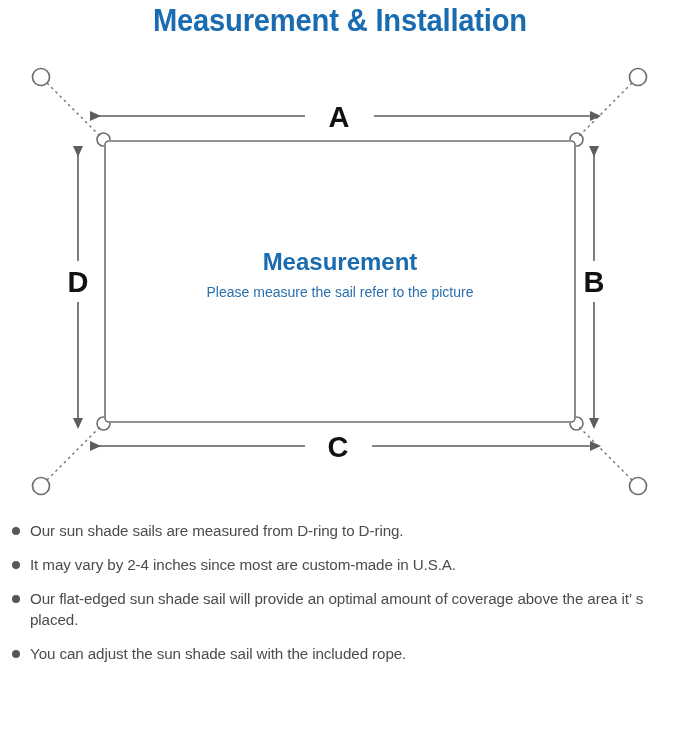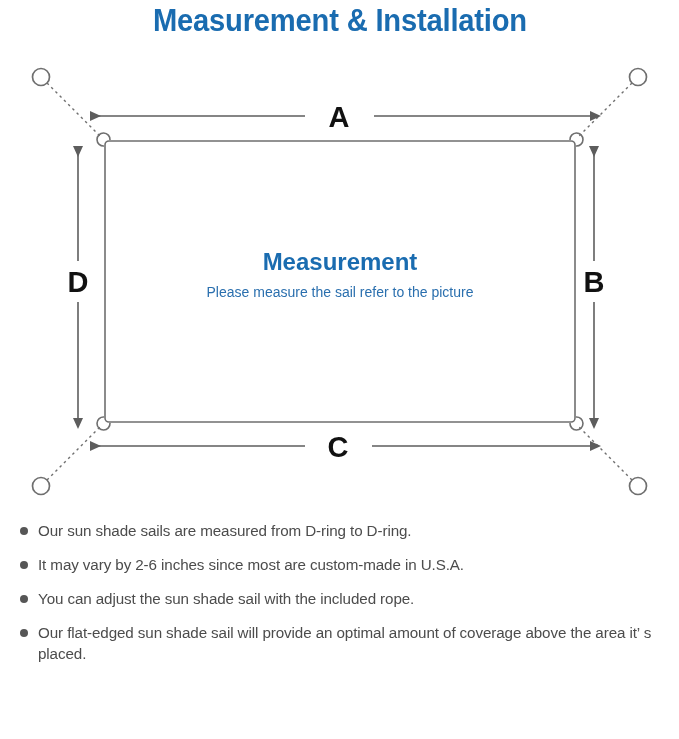--- a/index.html
+++ b/index.html
@@ -78,21 +78,21 @@
   .notes {
     position: absolute;
     left: 0;
     top: 520px;
     width: 679px;
   }
   .note-row {
     position: relative;
     display: flex;
     align-items: flex-start;
-    padding: 0 12px 0 20px;
+    padding: 0 12px 0 12px;
     margin-bottom: 13px;
   }
   .note-bullet {
     flex: 0 0 auto;
     width: 8px;
     height: 8px;
     border-radius: 50%;
     background: #565656;
     margin-top: 7px;
     margin-right: 10px;
@@ -181,25 +181,25 @@
     </svg>
   </div>
 
   <div class="notes">
     <div class="note-row">
       <span class="note-bullet"></span>
       <span class="note-text">Our sun shade sails are measured from D-ring to D-ring.</span>
     </div>
     <div class="note-row">
       <span class="note-bullet"></span>
-      <span class="note-text">It may vary by 2-6 inches since most are custom-made in U.S.A.</span>
+      <span class="note-text">It may vary by 2-4 inches since most are custom-made in U.S.A.</span>
+    </div>
+    <div class="note-row">
+      <span class="note-bullet"></span>
+      <span class="note-text">Our flat-edged sun shade sail will provide an optimal amount of coverage above the area it’ s placed.</span>
     </div>
     <div class="note-row">
       <span class="note-bullet"></span>
       <span class="note-text">You can adjust the sun shade sail with the included rope.</span>
     </div>
-    <div class="note-row">
-      <span class="note-bullet"></span>
-      <span class="note-text">Our flat-edged sun shade sail will provide an optimal amount of coverage above the area it’ s placed.</span>
-    </div>
   </div>
 
 </div>
 
 </body></html>

